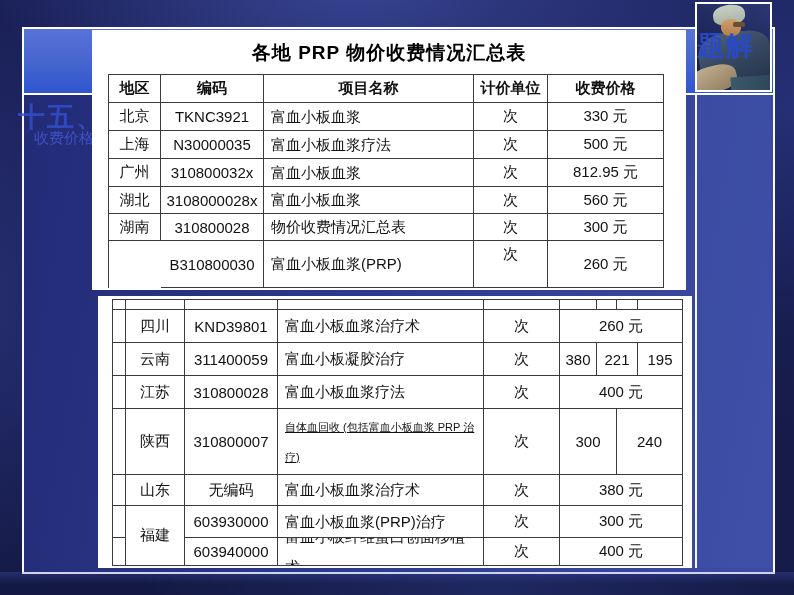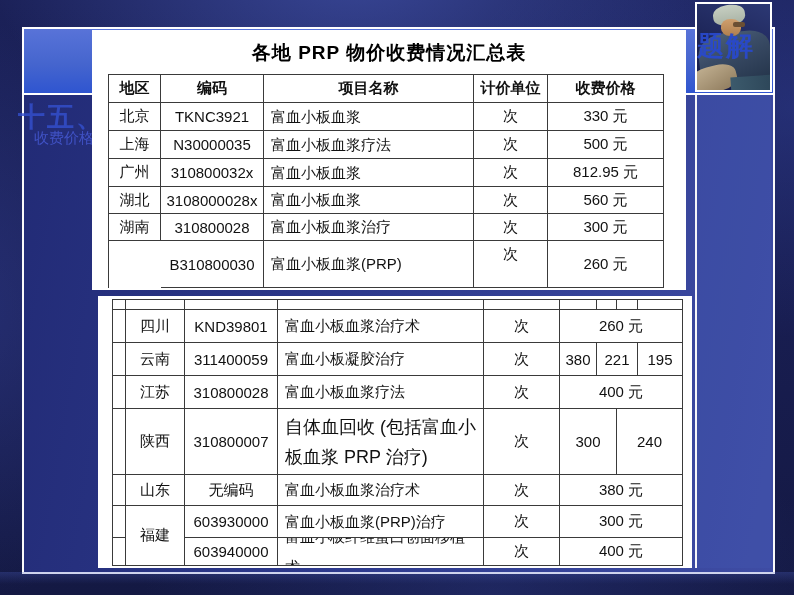--- a/index.html
+++ b/index.html
@@ -57,21 +57,21 @@
   .grid1{left:16px;top:44px;}
   .grid2{left:14px;top:3px;}
   .cell{
     border-right:1.5px solid #3a3a3a;border-bottom:1.5px solid #3a3a3a;
     display:flex;align-items:center;justify-content:center;
     font-size:15px;color:#111;box-sizing:border-box;overflow:hidden;
   }
   .cell.bold{font-weight:bold;}
   .cell.left{justify-content:flex-start;text-align:left;padding:0 7px;line-height:30px;}
   .cell.vtop{align-items:flex-start;padding-top:4px;}
-  .cell.sm{font-size:18px;}
+  .cell.sm{font-size:11px;text-decoration:underline;}
   
   .photo{
     position:absolute;left:695px;top:2px;width:77px;height:90px;
     border:2px solid #ffffff;box-sizing:border-box;overflow:hidden;
     background:linear-gradient(205deg,#2c3874 0%,#1d2558 55%,#141a46 100%);
   }
   .photo .cap{
     position:absolute;left:16px;top:1px;width:32px;height:20px;border-radius:45% 45% 40% 40%;
     background:linear-gradient(180deg,#c7cfc2,#a8b2a4);transform:rotate(-8deg);
   }
@@ -142,21 +142,21 @@
         <div class="cell left" style="grid-area: 4 / 3 / span 1 / span 1;">富血小板血浆</div>
         <div class="cell" style="grid-area: 4 / 4 / span 1 / span 1;">次</div>
         <div class="cell" style="grid-area: 4 / 5 / span 1 / span 1;">812.95 元</div>
         <div class="cell" style="grid-area: 5 / 1 / span 1 / span 1;">湖北</div>
         <div class="cell" style="grid-area: 5 / 2 / span 1 / span 1;">3108000028x</div>
         <div class="cell left" style="grid-area: 5 / 3 / span 1 / span 1;">富血小板血浆</div>
         <div class="cell" style="grid-area: 5 / 4 / span 1 / span 1;">次</div>
         <div class="cell" style="grid-area: 5 / 5 / span 1 / span 1;">560 元</div>
         <div class="cell" style="grid-area: 6 / 1 / span 1 / span 1;">湖南</div>
         <div class="cell" style="grid-area: 6 / 2 / span 1 / span 1;">310800028</div>
-        <div class="cell left" style="grid-area: 6 / 3 / span 1 / span 1;">富血小板血浆治疗</div>
+        <div class="cell left" style="grid-area: 6 / 3 / span 1 / span 1;">物价收费情况汇总表</div>
         <div class="cell" style="grid-area: 6 / 4 / span 1 / span 1;">次</div>
         <div class="cell" style="grid-area: 6 / 5 / span 1 / span 1;">300 元</div>
         <div class="cell" style="grid-area: 7 / 2 / span 1 / span 1;">B310800030</div>
         <div class="cell left" style="grid-area: 7 / 3 / span 1 / span 1;">富血小板血浆(PRP)</div>
         <div class="cell vtop" style="grid-area: 7 / 4 / span 1 / span 1;">次</div>
         <div class="cell" style="grid-area: 7 / 5 / span 1 / span 1;">260 元</div>
       </div>
   </div>
 
   <div class="panel panel2">

